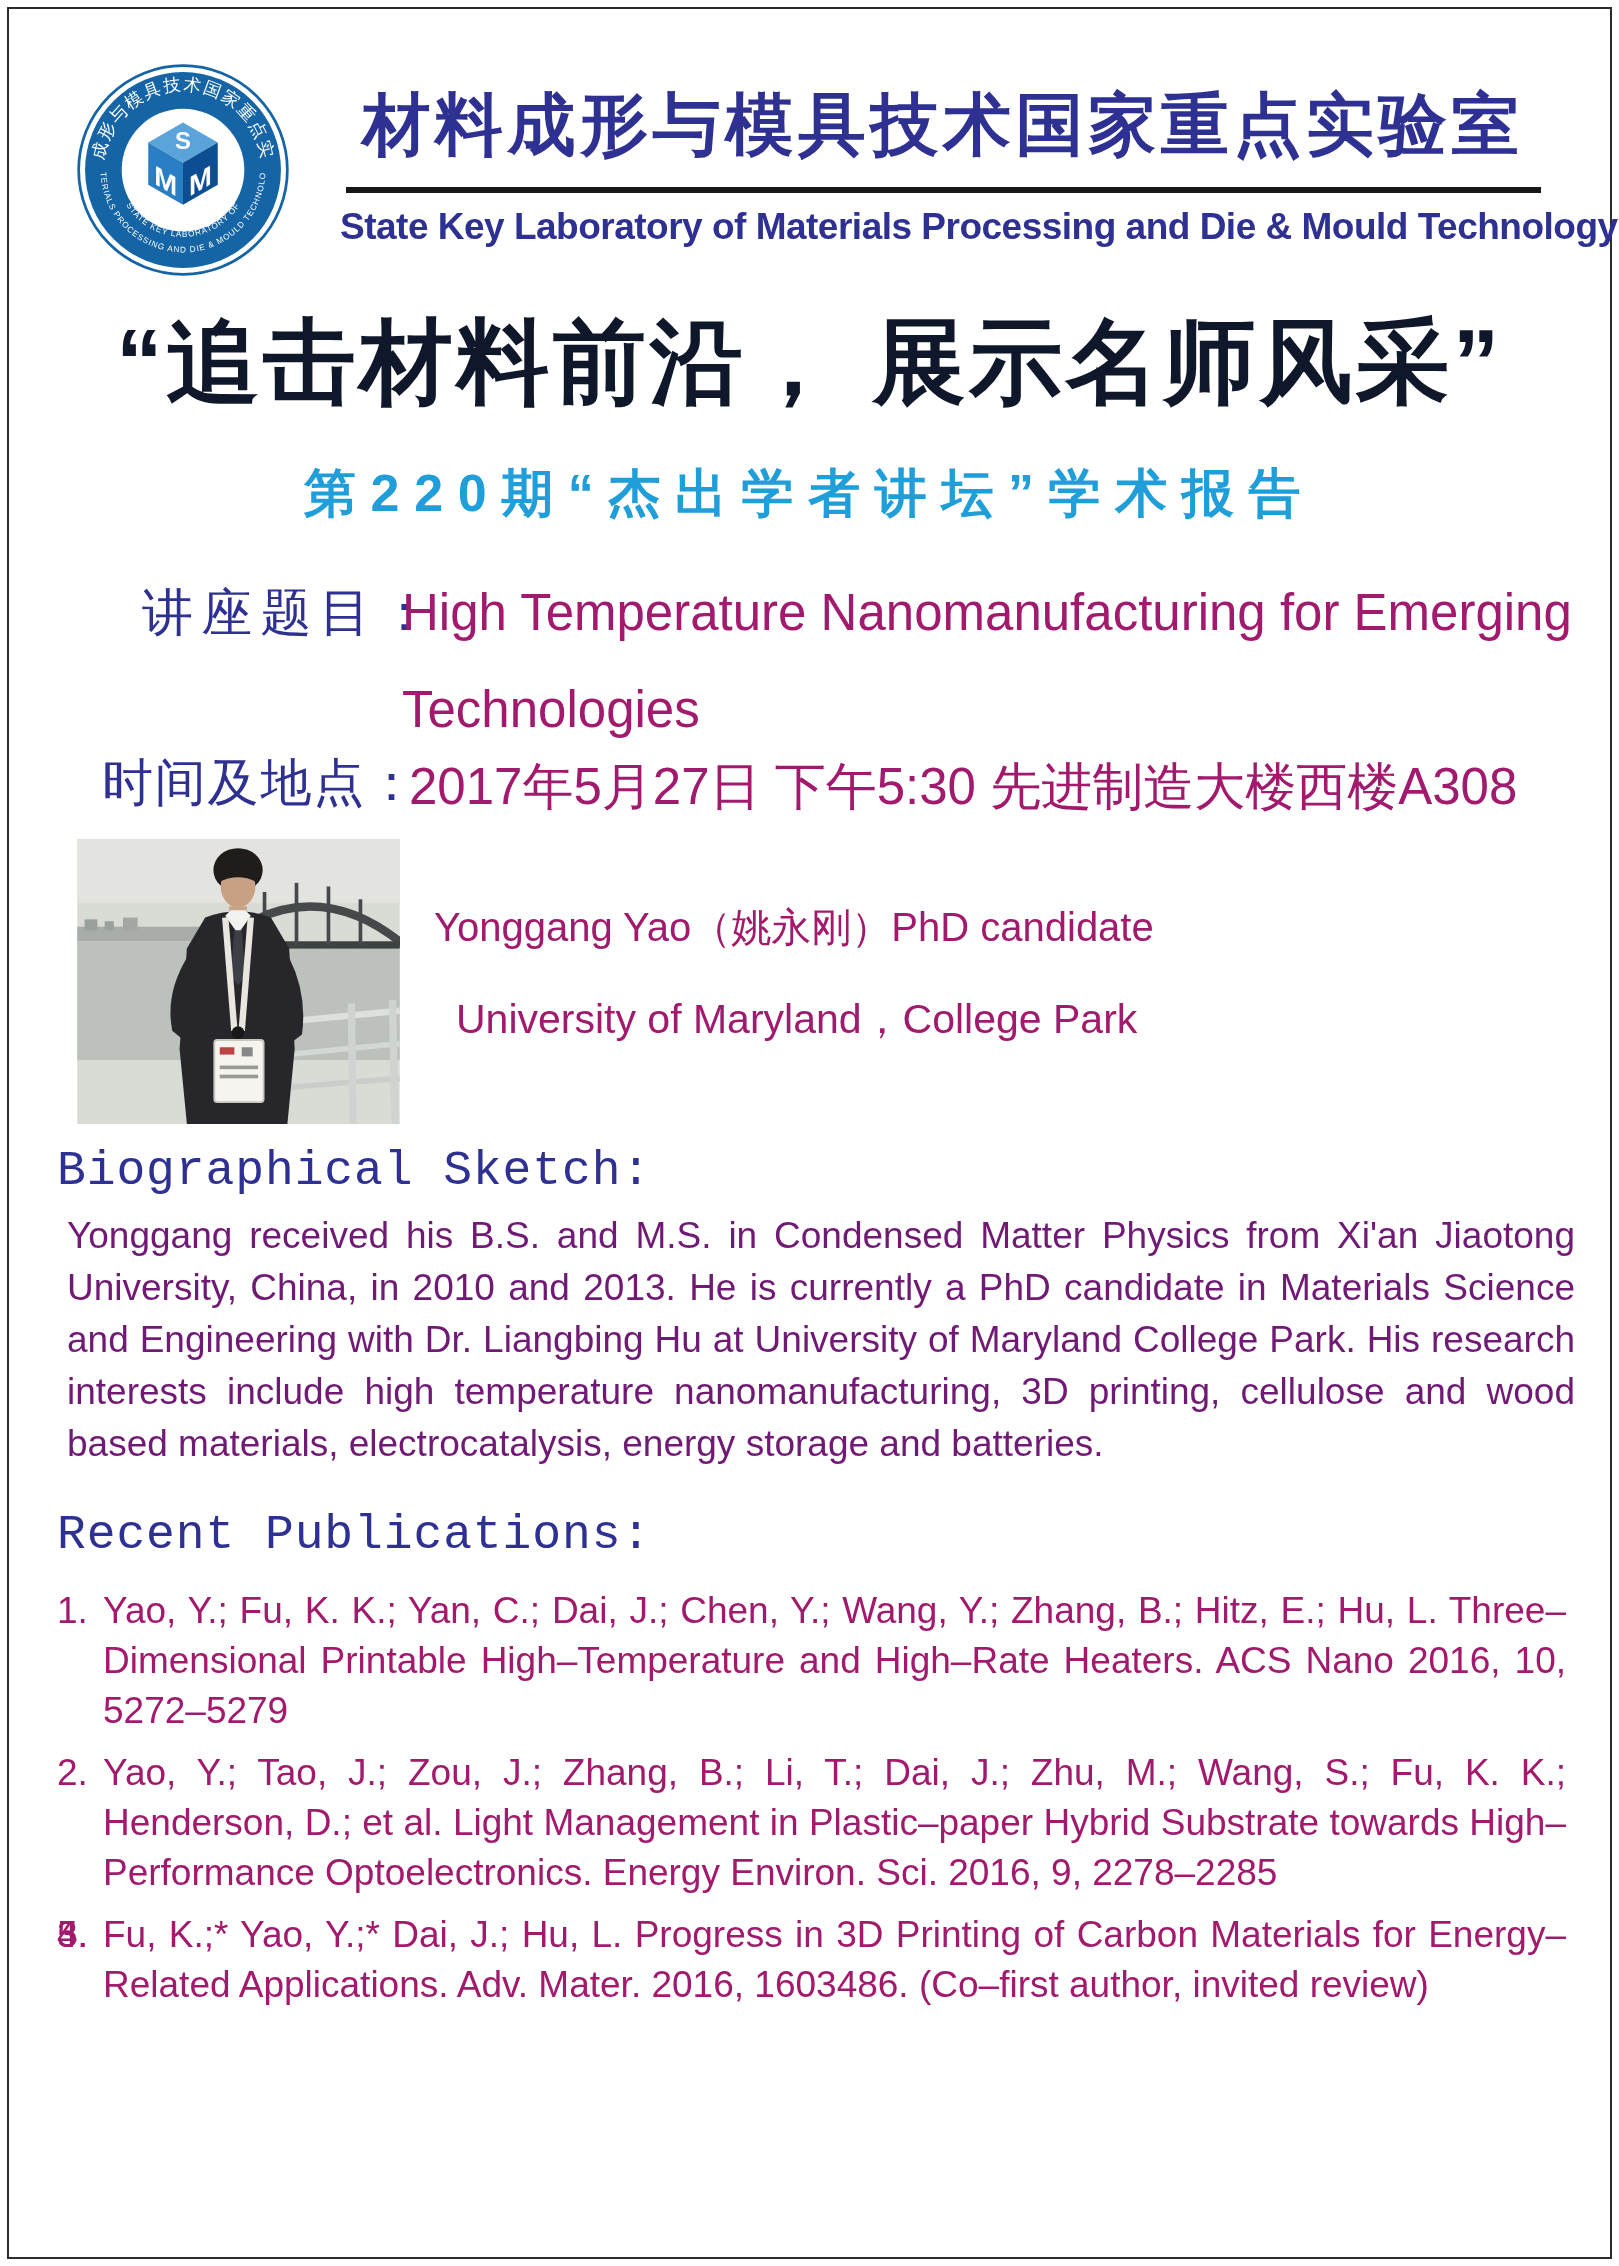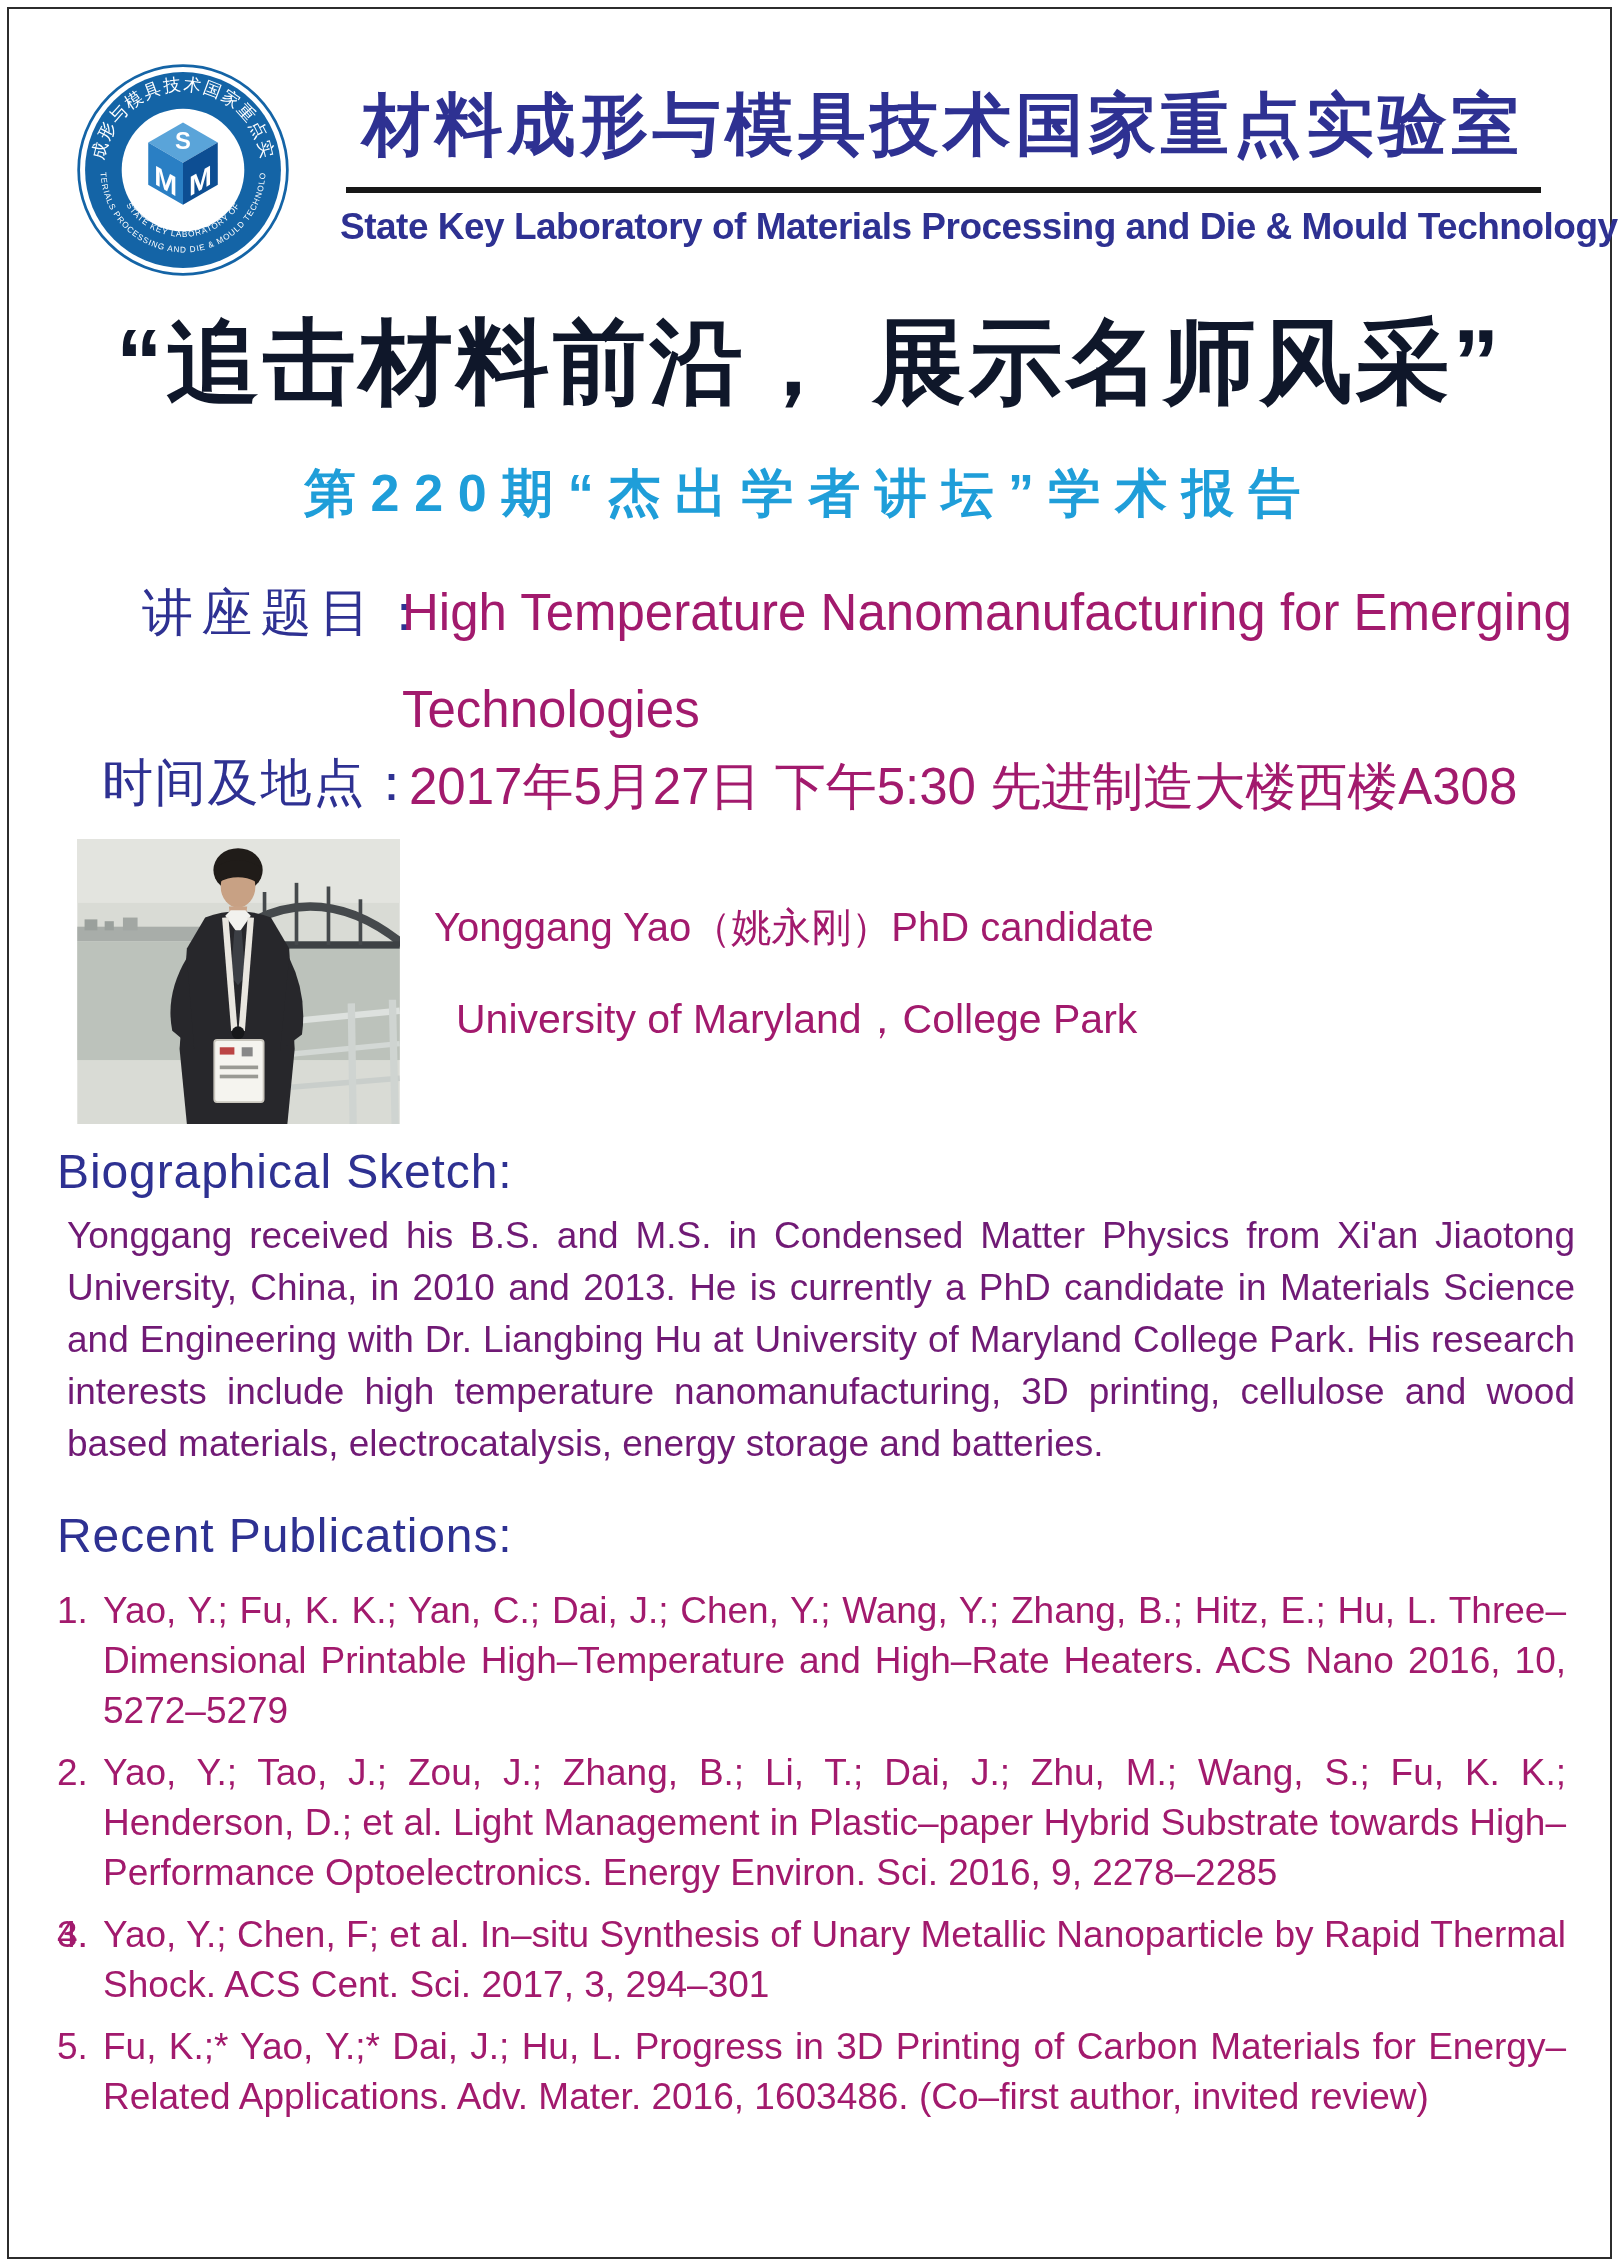--- a/index.html
+++ b/index.html
@@ -66,21 +66,21 @@
     left: 434px; top: 900px;
     color: #a21a6d; font-size: 40px; white-space: nowrap;
   }
   .speaker-affil {
     left: 434px; top: 992px;
     color: #a21a6d; font-size: 41px; white-space: nowrap; margin-left: 22px;
   }
 
   
   .section-h {
-    color: #2e3192; font-size: 48px; letter-spacing: 0.9px; white-space: nowrap;
+    color: #2e3192; font-size: 48px; letter-spacing: 0.9px; white-space: nowrap; font-family: Liberation Mono, monospace;
   }
   .bio-heading { left: 57px; top: 1144px; }
   .bio-text {
     left: 67px; top: 1210px; width: 1508px;
     color: #701a75; font-size: 37px; line-height: 52px;
     text-align: justify;
   }
   .pub-heading { left: 57px; top: 1508px; }
   .pub-list {
     left: 57px; top: 1586px; width: 1509px;
@@ -210,21 +210,20 @@
       <span class="pub-num">2.</span>
       <span>Yao, Y.; Tao, J.; Zou, J.; Zhang, B.; Li, T.; Dai, J.; Zhu, M.; Wang, S.; Fu, K. K.; Henderson, D.; et al. Light Management in Plastic–paper Hybrid Substrate towards High–Performance Optoelectronics. Energy Environ. Sci. 2016, 9, 2278–2285</span>
     </li>
 
     <li class="pub-item">
       <span class="pub-num">3.</span>
     </li>
 
     <li class="pub-item">
       <span class="pub-num">4.</span>
-      <span>Yao, Y.; Chen, F; et al. In–situ Synthesis of Unary Metallic Nanoparticle by Rapid Thermal Shock. ACS Cent. Sci. 2017, 3, 294–301</span>
     </li>
 
     <li class="pub-item">
       <span class="pub-num">5.</span>
       <span>Fu, K.;* Yao, Y.;* Dai, J.; Hu, L. Progress in 3D Printing of Carbon Materials for Energy–Related Applications. Adv. Mater. 2016, 1603486. (Co–first author, invited review)</span>
     </li>
   </ol>
 
 
 </body></html>

